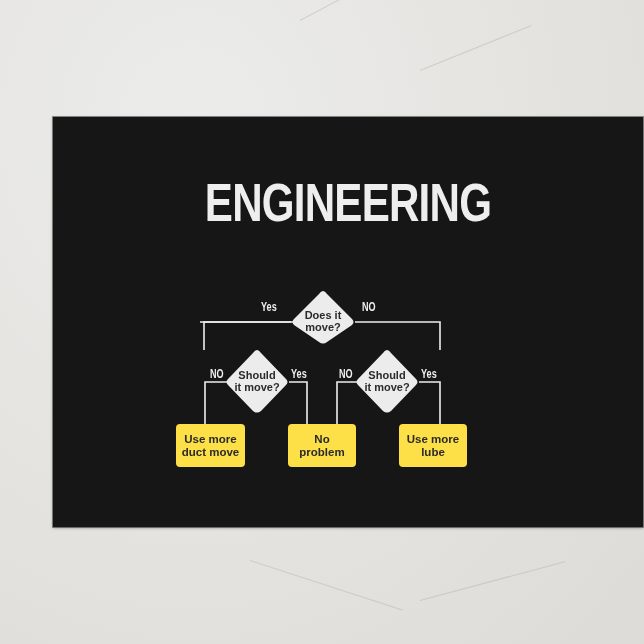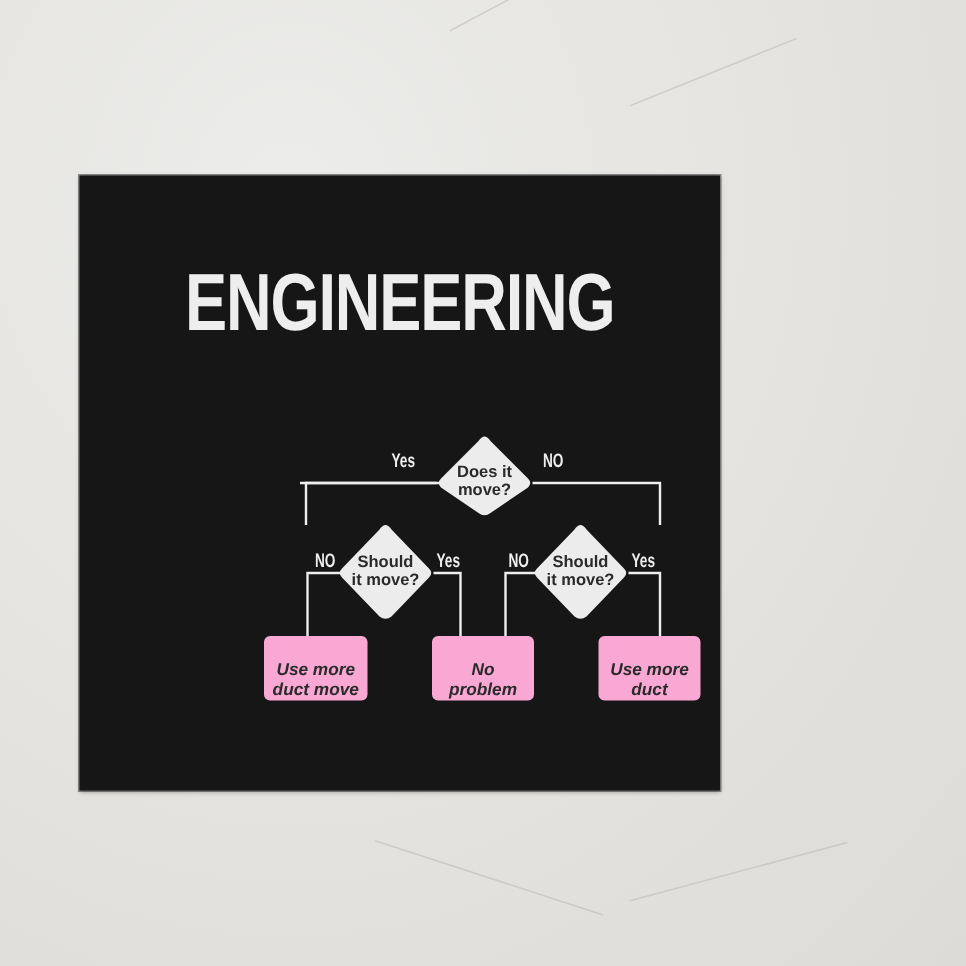--- a/index.html
+++ b/index.html
@@ -3,23 +3,24 @@
 <meta charset="utf-8">
 <style>
   html, body { margin:0; padding:0; }
   body {
     width:644px; height:644px; overflow:hidden; position:relative;
     background: radial-gradient(ellipse at 30% 20%, #ececea 0%, #e4e3e0 55%, #dcdbd8 100%);
     font-family: "Liberation Sans", sans-serif;
   }
   .vein { position:absolute; height:1px; background:rgba(170,160,150,0.35); transform-origin:left center; }
   .card {
-    position:absolute; left:53px; top:117px; width:427px; height:410px;
+    position:absolute; left:53px; top:117px; width:571px; height:410px;
     background:#161616;
     box-shadow: 0 1px 3px rgba(0,0,0,0.35), 0 0 0 1px #8a8a8a;
+    padding-left: 19px;
   }
   .title {
     position:absolute; left:0; width:100%; text-align:center; color:#eeeeee;
   }
   .title-main {
     top:58px; font-family:"Liberation Sans", sans-serif; font-weight:bold;
     font-size:54px; letter-spacing:-1px; line-height:54px;
     transform: scaleX(0.78); transform-origin:center;
   }
   .title-sub {
@@ -28,23 +29,23 @@
   svg.flow { position:absolute; left:0; top:0; }
   .lbl {
     position:absolute; color:#eeeeee; font-weight:bold; font-size:13px;
     transform: scaleX(0.7); transform-origin:left center; line-height:13px;
   }
   .dtext {
     position:absolute; text-align:center; color:#2a2a2a; font-weight:bold;
     font-size:11px; line-height:12px; width:60px;
   }
   .box {
-    position:absolute; background:#f9a8d4; border-radius:4px;
+    position:absolute; background:#fde047; border-radius:4px;
     color:#2a2a2a; font-weight:bold; font-size:11.5px; line-height:13px;
-    display:flex; align-items:flex-end; justify-content:center; text-align:center;font-style:italic;
+    display:flex; align-items:center; justify-content:center; text-align:center;
   }
 </style>
 </head>
 <body>
 
 <div class="vein" style="left:300px;top:20px;width:90px;transform:rotate(-28deg);"></div>
 <div class="vein" style="left:420px;top:70px;width:120px;transform:rotate(-22deg);"></div>
 <div class="vein" style="left:250px;top:560px;width:160px;transform:rotate(18deg);"></div>
 <div class="vein" style="left:420px;top:600px;width:150px;transform:rotate(-15deg);"></div>
 
@@ -103,17 +104,17 @@
   </div>
   <div class="box" style="left:235px;top:307px;width:68px;height:43px;">
     <div>
       <div>No</div>
       <div>problem</div>
     </div>
   </div>
   <div class="box" style="left:346px;top:307px;width:68px;height:43px;">
     <div>
       <div>Use more</div>
-      <div>duct</div>
+      <div>lube</div>
     </div>
   </div>
 
 </div>
 
 </body></html>

